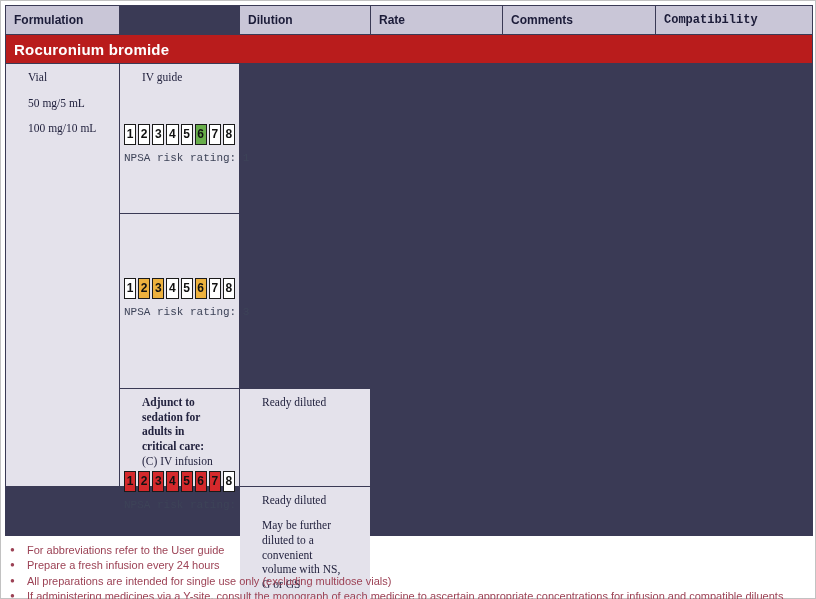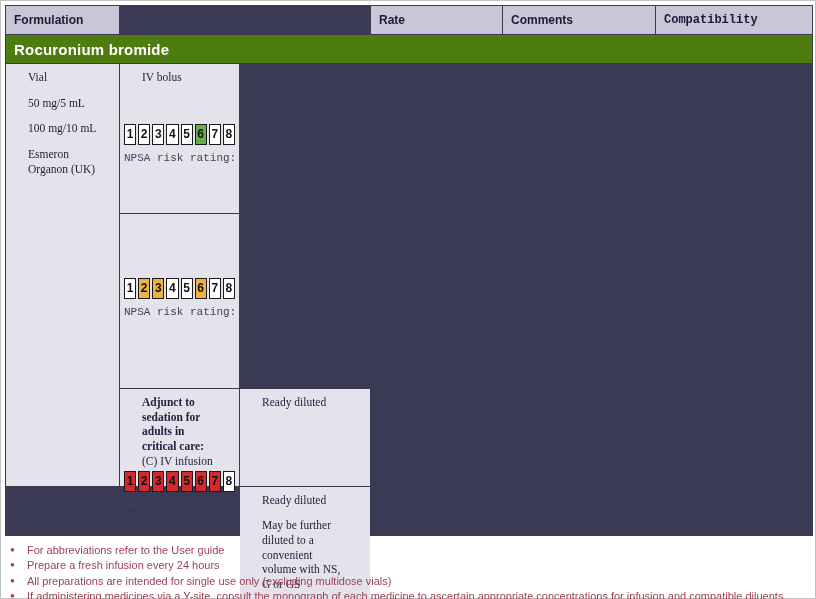--- a/index.html
+++ b/index.html
@@ -15,21 +15,21 @@
     grid-template-rows: 28px 28px 149px 174px 1fr;
     gap: 1px;
     background: #3a3a55;            
     border: 1px solid #3a3a55;
   }
   .hcell {
     background: #c9c6d7; color: #1b1b38;
     font-weight: bold; font-size: 12px; padding: 7px 8px 0 8px;
   }
   .title-band {
-    grid-column: 1 / 7; background: #4d7c0f; color: #ffffff;
+    grid-column: 1 / 7; background: #b91c1c; color: #ffffff;
     font-weight: bold; font-size: 15px; display: flex; align-items: center;
     padding: 0 8px; letter-spacing: 0.2px;
   }
   .cell {
     background: #e4e2eb; color: #23233f; position: relative;
     font-family: "Liberation Serif", serif; font-size: 11.5px; line-height: 1.28;
     padding: 6px 22px;
   }
   .cell .para { margin: 0 0 11px 0; white-space: pre-line; }
   .cell strong { font-weight: bold; }
@@ -68,39 +68,38 @@
   .footnotes li::before { content: "●"; position: absolute; left: 3px; top: 1px; font-size: 8px; }
 </style>
 </head>
 <body>
 
 <div class="page">
 
   <div class="doc-table">
 
     <div class="hcell col1">Formulation</div>
+    <div class="hcell col3">Dilution</div>
     <div class="hcell col4">Rate</div>
     <div class="hcell col5">Comments</div>
     <div class="hcell col6">Compatibility</div>
 
     <div class="title-band">
       <span>Rocuronium bromide</span>
     </div>
 
     <div class="cell col1 span3">
         <p class="para">Vial</p>
         <p class="para">50 mg/5 mL</p>
         <p class="para">100 mg/10 mL</p>
-        <p class="para">Esmeron
-Organon (UK)</p>
       </div>
 
     <div class="cell col2 m1">
       <div>
-          <p class="para">IV bolus</p>
+          <p class="para">IV guide</p>
         </div>
       <div class="scale-wrap">
         <div>
             <div class="scale">
               <div class="box">1</div>
               <div class="box">2</div>
               <div class="box">3</div>
               <div class="box">4</div>
               <div class="box">5</div>
               <div class="box" style="background: rgb(104, 173, 75);">6</div>

